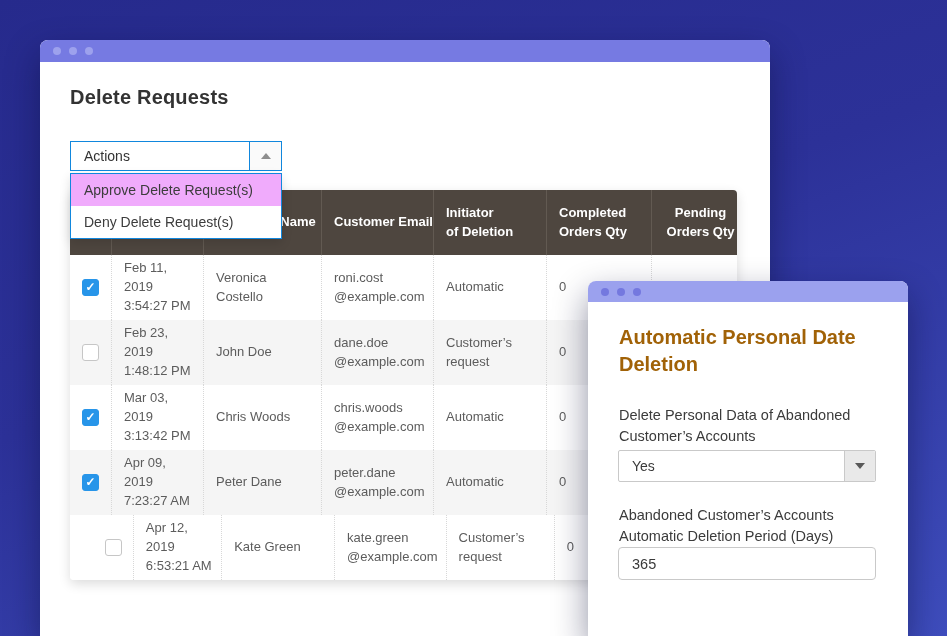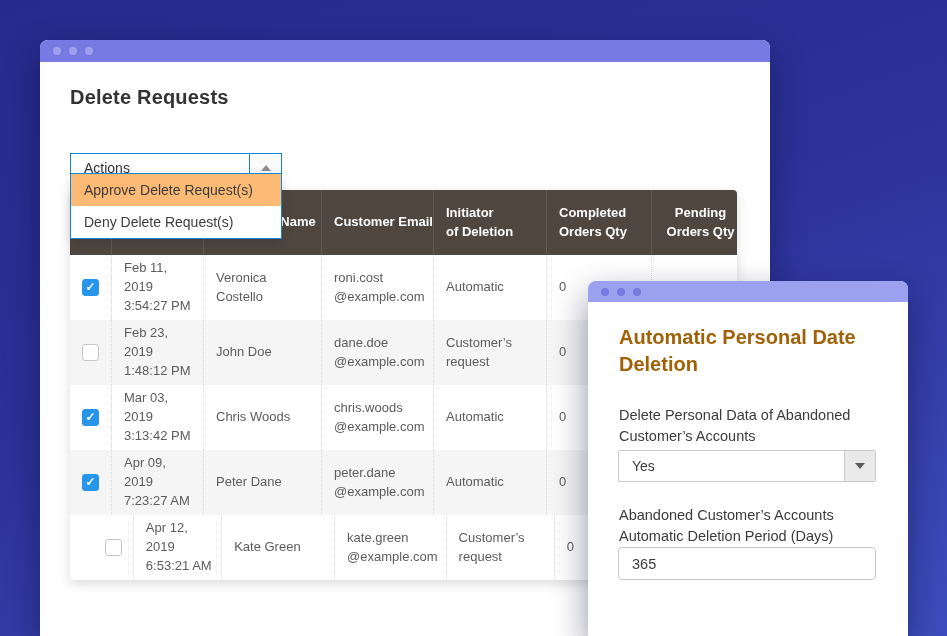--- a/index.html
+++ b/index.html
@@ -16,35 +16,35 @@
   .dot { width:8px; height:8px; border-radius:50%; }
 
   
   #win-main { left:40px; top:40px; width:730px; height:596px; }
   #win-main .titlebar { height:22px; background:#767ae2; }
   #win-main .dot { background:#9da1ed; }
   .page-title { position:absolute; left:30px; top:46px; font-size:20px;
                 font-weight:bold; color:#333; letter-spacing:.2px; }
 
   .actions { position:absolute; left:30px; top:101px; width:212px; height:30px;
-             border:1px solid #1187dd; background:#fff; display:flex; z-index:6;margin-top:12px; }
+             border:1px solid #1187dd; background:#fff; display:flex; z-index:6; }
   .actions-label { flex:1; display:flex; align-items:center; padding-left:13px;
                    font-size:14px; color:#333; }
   .actions-toggle { width:32px; border-left:1px solid #1187dd; background:#fafafa;
                     display:flex; align-items:center; justify-content:center; cursor:pointer; }
   .tri-up { width:0; height:0; border-left:5px solid transparent;
             border-right:5px solid transparent; border-bottom:6px solid #8e8e8e; }
   .tri-down { width:0; height:0; border-left:5px solid transparent;
               border-right:5px solid transparent; border-top:6px solid #595959; }
   .actions-list { position:absolute; left:30px; top:133px; width:212px;
                   border:1px solid #1187dd; background:#fff; z-index:6;
                   box-shadow:0 4px 10px rgba(0,0,0,.12); }
   .dd-item { height:32px; display:flex; align-items:center; padding-left:13px;
              font-size:14px; color:#3c3c3c; cursor:pointer; }
-  .dd-item.hl { background:#fdba74; }
+  .dd-item.hl { background:#f0abfc; }
 
   
   .grid { position:absolute; left:30px; top:150px; width:667px;
           border-radius:4px; box-shadow:0 4px 12px rgba(0,0,0,.14); z-index:1; }
   .grid-header { display:flex; height:65px; background:#4e463f;
                  border-radius:4px 4px 0 0; overflow:hidden; }
   .hcell { display:flex; flex-direction:column; justify-content:center;
            padding-left:12px; color:#fff; font-size:13px; font-weight:bold;
            line-height:1.45; border-right:1px solid #625a52; }
   .hcell:last-child { border-right:none;align-items:center; }

